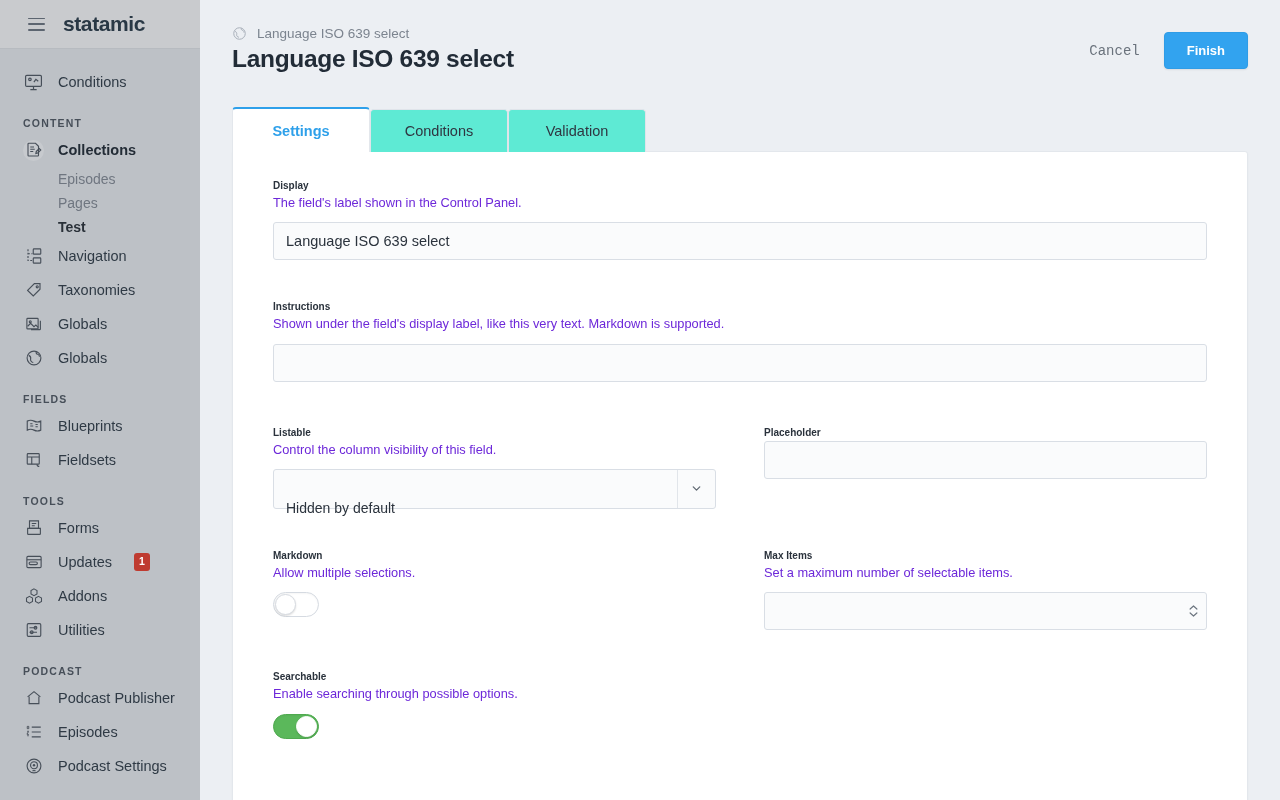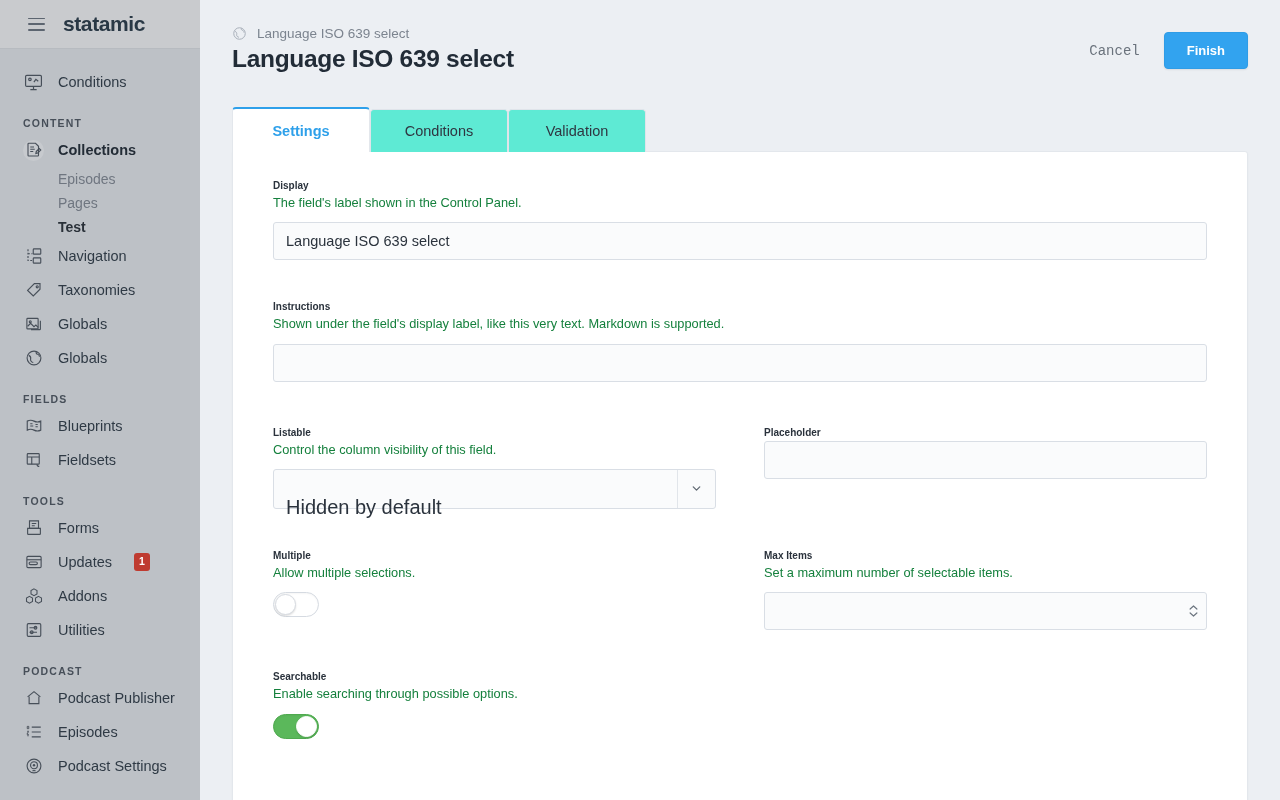--- a/index.html
+++ b/index.html
@@ -259,21 +259,21 @@
 
   .field-label {
     font-size: 10px;
     font-weight: bold;
     color: #2a323c;
     margin-bottom: 3px;
   }
 
   .field-help {
     font-size: 12.8px;
-    color: #15803d;
+    color: #6d28d9;
     margin-bottom: 11px;
     line-height: 1.35;
   }
 
   .input {
     width: 100%;
     height: 38px;
     background: #fafbfc;
     border: 1px solid #d9dee5;
     border-radius: 3px;
@@ -307,21 +307,21 @@
     background: #fafbfc;
     border: 1px solid #d9dee5;
     border-radius: 3px;
     display: flex;
     align-items: center;
     cursor: pointer;
   }
   .select-value {
     flex: 1;
     padding: 0 12px;
-    font-size: 20px;
+    font-size: 14px;
     color: #2b333d;
     margin-top: 38px;
   }
   .select-arrow {
     width: 38px;
     height: 100%;
     border-left: 1px solid #e1e5ea;
     display: flex;
     align-items: center;
     justify-content: center;
@@ -646,21 +646,21 @@
           <div class="field">
             <div class="field-label">Placeholder</div>
             <input class="input" type="text" placeholder="" style="">
           </div>
         </div>
       </div>
 
       <div class="row">
         <div class="col">
           <div class="field">
-            <div class="field-label">Multiple</div>
+            <div class="field-label">Markdown</div>
             <div class="field-help">Allow multiple selections.</div>
             <div class="toggle">
               <span class="knob"></span>
               <span class="sr">off</span>
             </div>
           </div>
         </div>
         <div class="col">
           <div class="field">
             <div class="field-label">Max Items</div>

